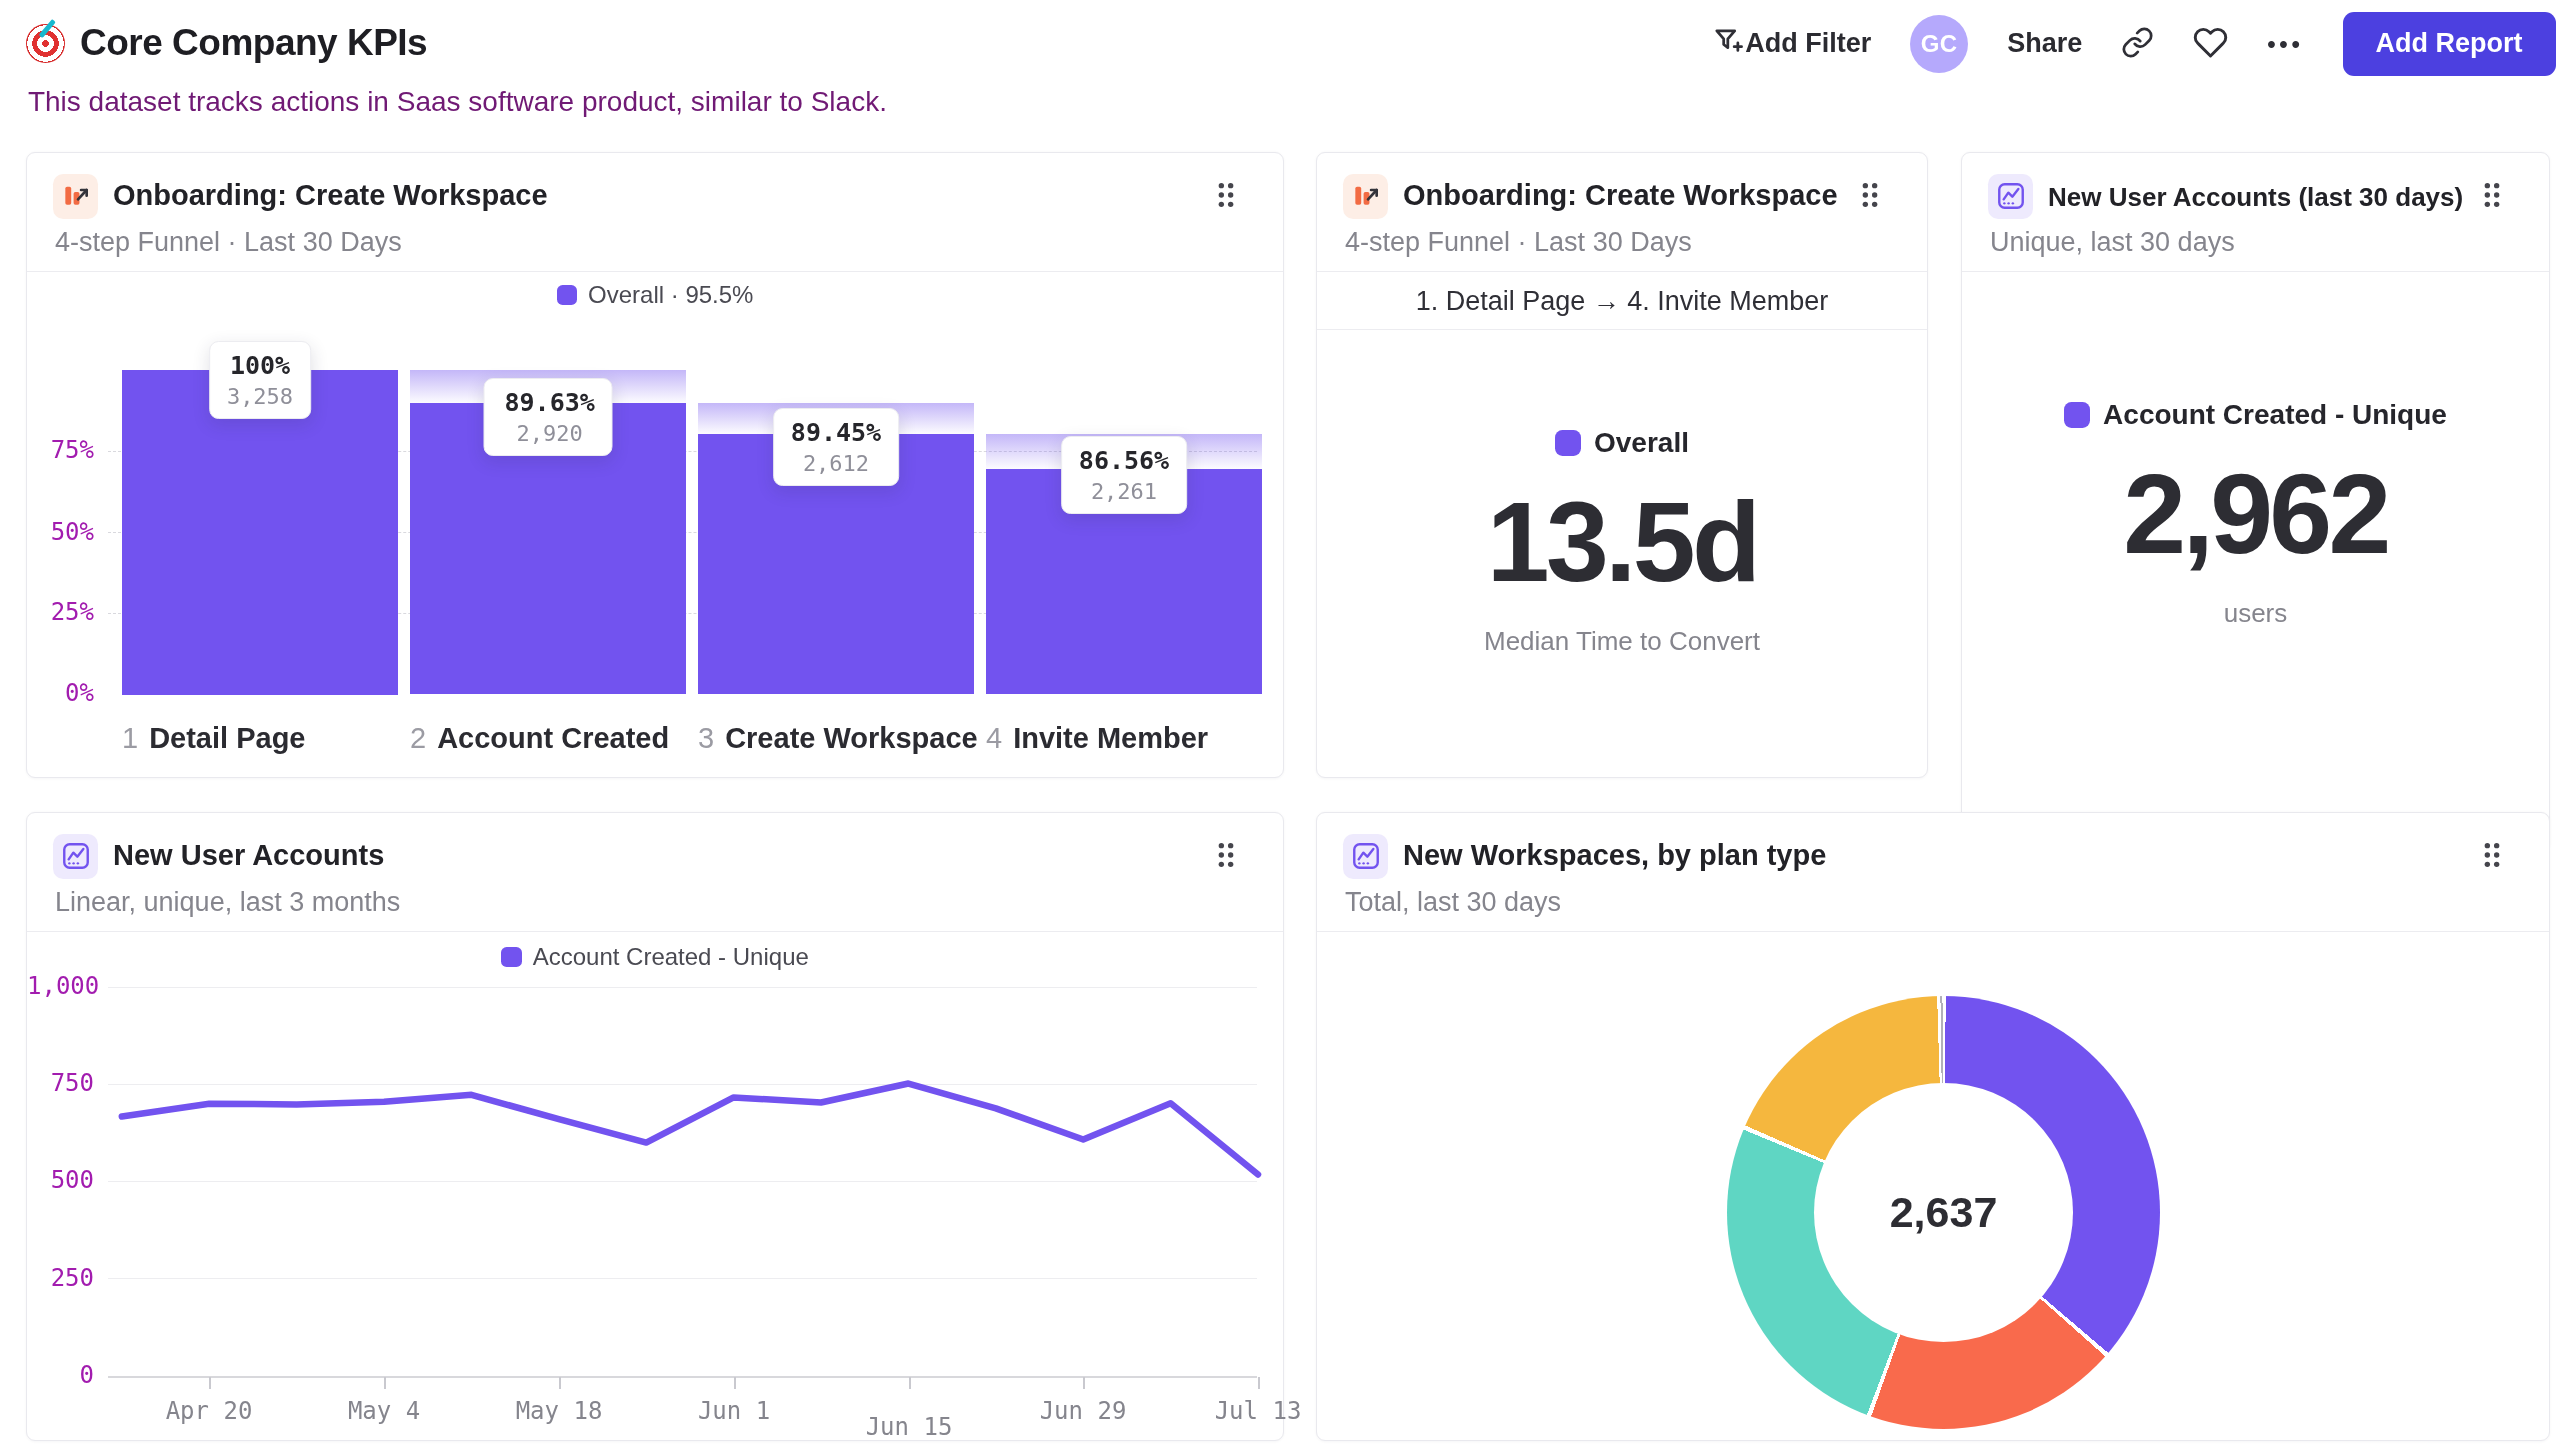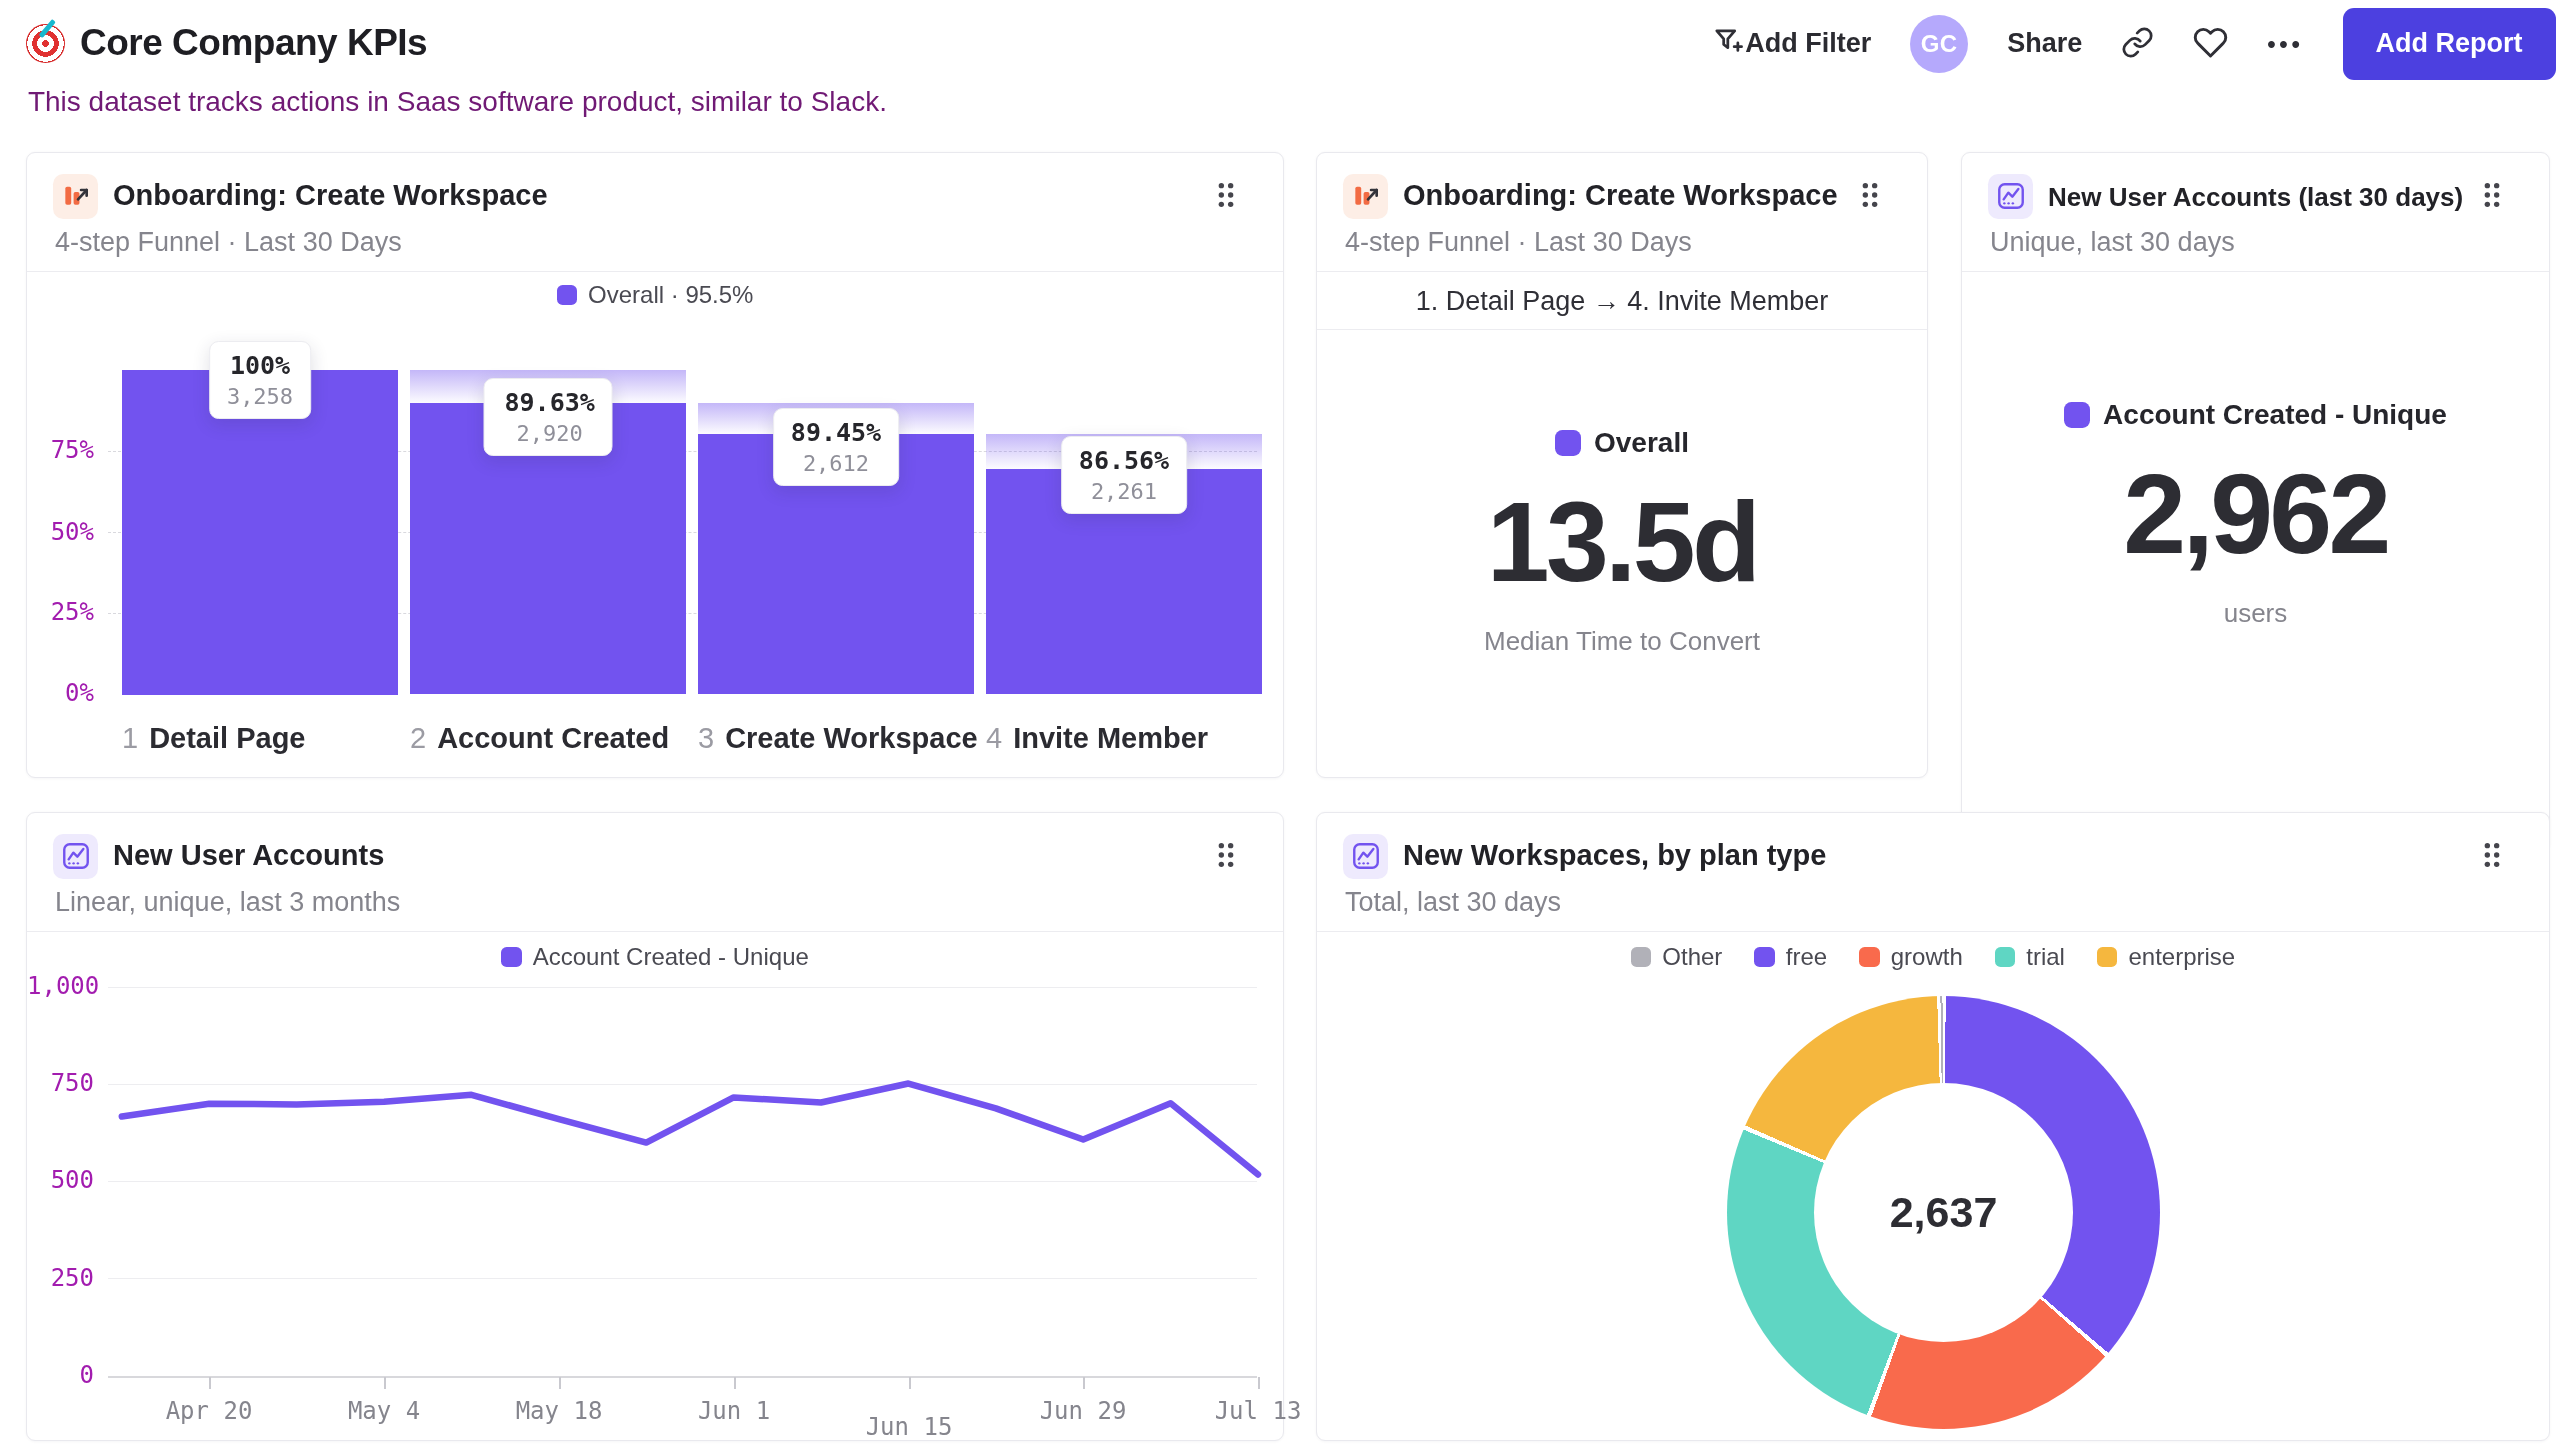--- a/index.html
+++ b/index.html
@@ -22,21 +22,21 @@
   h1.page-title { font-size:37px; font-weight:700; letter-spacing:-0.5px; color:#1e1e23; }
   .page-subtitle { position:absolute; left:1.9px; top:86px; font-size:28px; color:#701a75; }
 
   .page-actions { position:absolute; right:0; top:13px; display:flex; align-items:center; gap:39px; height:61px; }
   .action-btn { display:flex; align-items:center; cursor:pointer; background:none; border:none;
     font-family:inherit; font-size:27px; font-weight:700; color:#2b2b31; }
   .icon-btn { display:flex; align-items:center; cursor:pointer; background:none; border:none; }
   .avatar { width:58px; height:58px; border-radius:50%; display:flex; align-items:center; justify-content:center;
     color:#ffffff; font-size:24px; font-weight:700; letter-spacing:0.5px; cursor:pointer; }
   .ellipsis-btn { font-size:24px; letter-spacing:3.7px; font-weight:700; color:#2f2f36; }
-  .add-report-btn { height:72px; padding:0 33px; border:none; border-radius:11px; color:#ffffff;
+  .add-report-btn { height:64px; padding:0 33px; border:none; border-radius:11px; color:#ffffff;
     font-family:inherit; font-size:27px; font-weight:700; cursor:pointer; }
 
   
   .card { position:absolute; background:#ffffff; border:1.9px solid #e9e9ee; border-radius:9px;
     box-shadow:0 0.9px 2.8px rgba(20,20,40,0.04); }
   #card-funnel { left:26px;  top:152px; width:1258px; height:626px; }
   #card-tto    { left:1316px; top:152px; width:612px;  height:626px; }
   #card-users  { left:1961px; top:152px; width:589px;  height:700px; }
   #card-line   { left:26px;  top:812px; width:1258px; height:629px; }
   #card-donut  { left:1316px; top:812px; width:1234px; height:629px; }
@@ -366,42 +366,20 @@
         <circle cx="16" cy="5" r="2.3"></circle>
       <circle cx="8" cy="13" r="2.3"></circle>
         <circle cx="16" cy="13" r="2.3"></circle>
       <circle cx="8" cy="21" r="2.3"></circle>
         <circle cx="16" cy="21" r="2.3"></circle>
     </svg>
   </div>
   <div class="c-sub">Total, last 30 days</div>
   <div class="c-div"></div>
 
-  <div class="legend-row" id="donut-legend" style="top:130px;">
-      <div class="legend-item">
-        <div class="swatch" style="background: rgb(177, 177, 184);"></div>
-        <div class="legend-label">Other</div>
-      </div>
-      <div class="legend-item">
-        <div class="swatch" style="background: rgb(114, 83, 239);"></div>
-        <div class="legend-label">free</div>
-      </div>
-      <div class="legend-item">
-        <div class="swatch" style="background: rgb(249, 106, 76);"></div>
-        <div class="legend-label">growth</div>
-      </div>
-      <div class="legend-item">
-        <div class="swatch" style="background: rgb(95, 214, 195);"></div>
-        <div class="legend-label">trial</div>
-      </div>
-      <div class="legend-item">
-        <div class="swatch" style="background: rgb(245, 183, 62);"></div>
-        <div class="legend-label">enterprise</div>
-      </div>
-    </div>
 
   <div class="donut" id="donut" style="background: conic-gradient(rgb(255, 255, 255) 0deg, rgb(255, 255, 255) 0.6deg, rgb(114, 83, 239) 0.6deg, rgb(114, 83, 239) 130.458deg, rgb(255, 255, 255) 130.458deg, rgb(255, 255, 255) 131.058deg, rgb(255, 255, 255) 131.058deg, rgb(255, 255, 255) 131.658deg, rgb(249, 106, 76) 131.658deg, rgb(249, 106, 76) 199.537deg, rgb(255, 255, 255) 199.537deg, rgb(255, 255, 255) 200.137deg, rgb(255, 255, 255) 200.137deg, rgb(255, 255, 255) 200.737deg, rgb(95, 214, 195) 200.737deg, rgb(95, 214, 195) 292.506deg, rgb(255, 255, 255) 292.506deg, rgb(255, 255, 255) 293.106deg, rgb(255, 255, 255) 293.106deg, rgb(255, 255, 255) 293.706deg, rgb(245, 183, 62) 293.706deg, rgb(245, 183, 62) 358.308deg, rgb(255, 255, 255) 358.308deg, rgb(255, 255, 255) 358.908deg, rgb(255, 255, 255) 358.908deg, rgb(255, 255, 255) 359.181deg, rgb(177, 177, 184) 359.181deg, rgb(177, 177, 184) 359.727deg, rgb(255, 255, 255) 359.727deg, rgb(255, 255, 255) 360deg);">
     <div class="donut-hole">
       <span class="donut-center">2,637</span>
     </div>
   </div>
 </section>
 
 
 </body></html>

